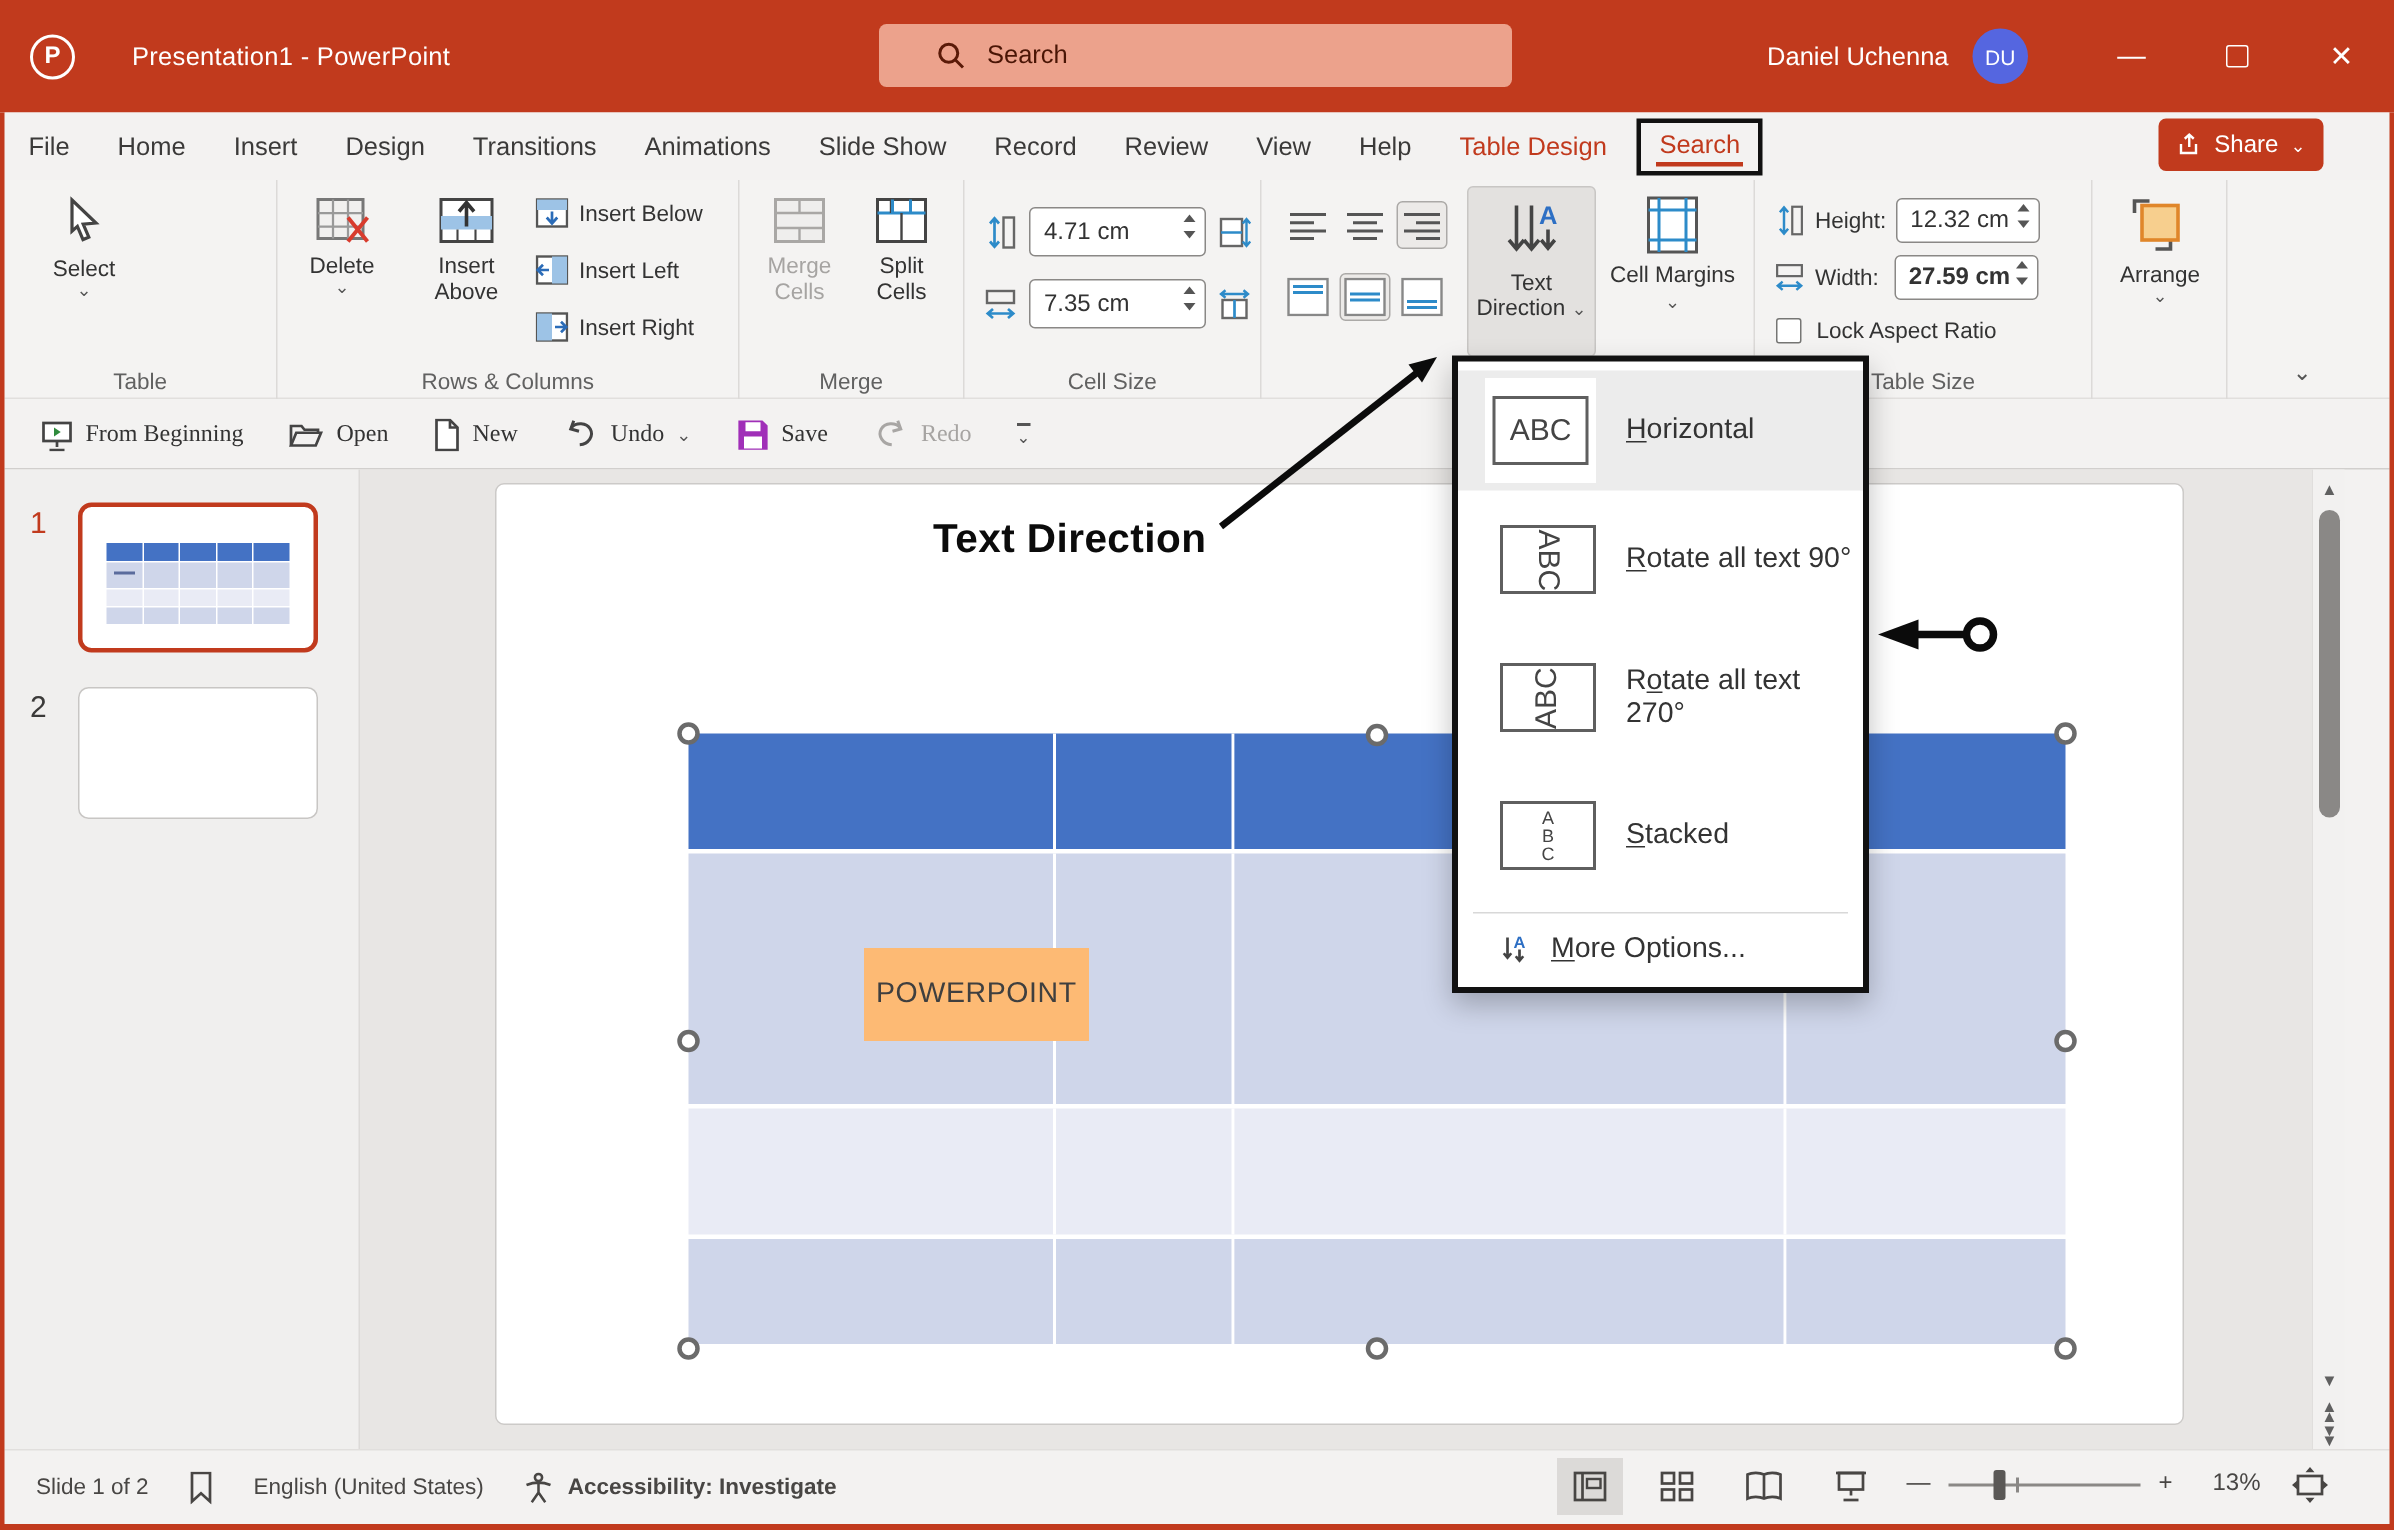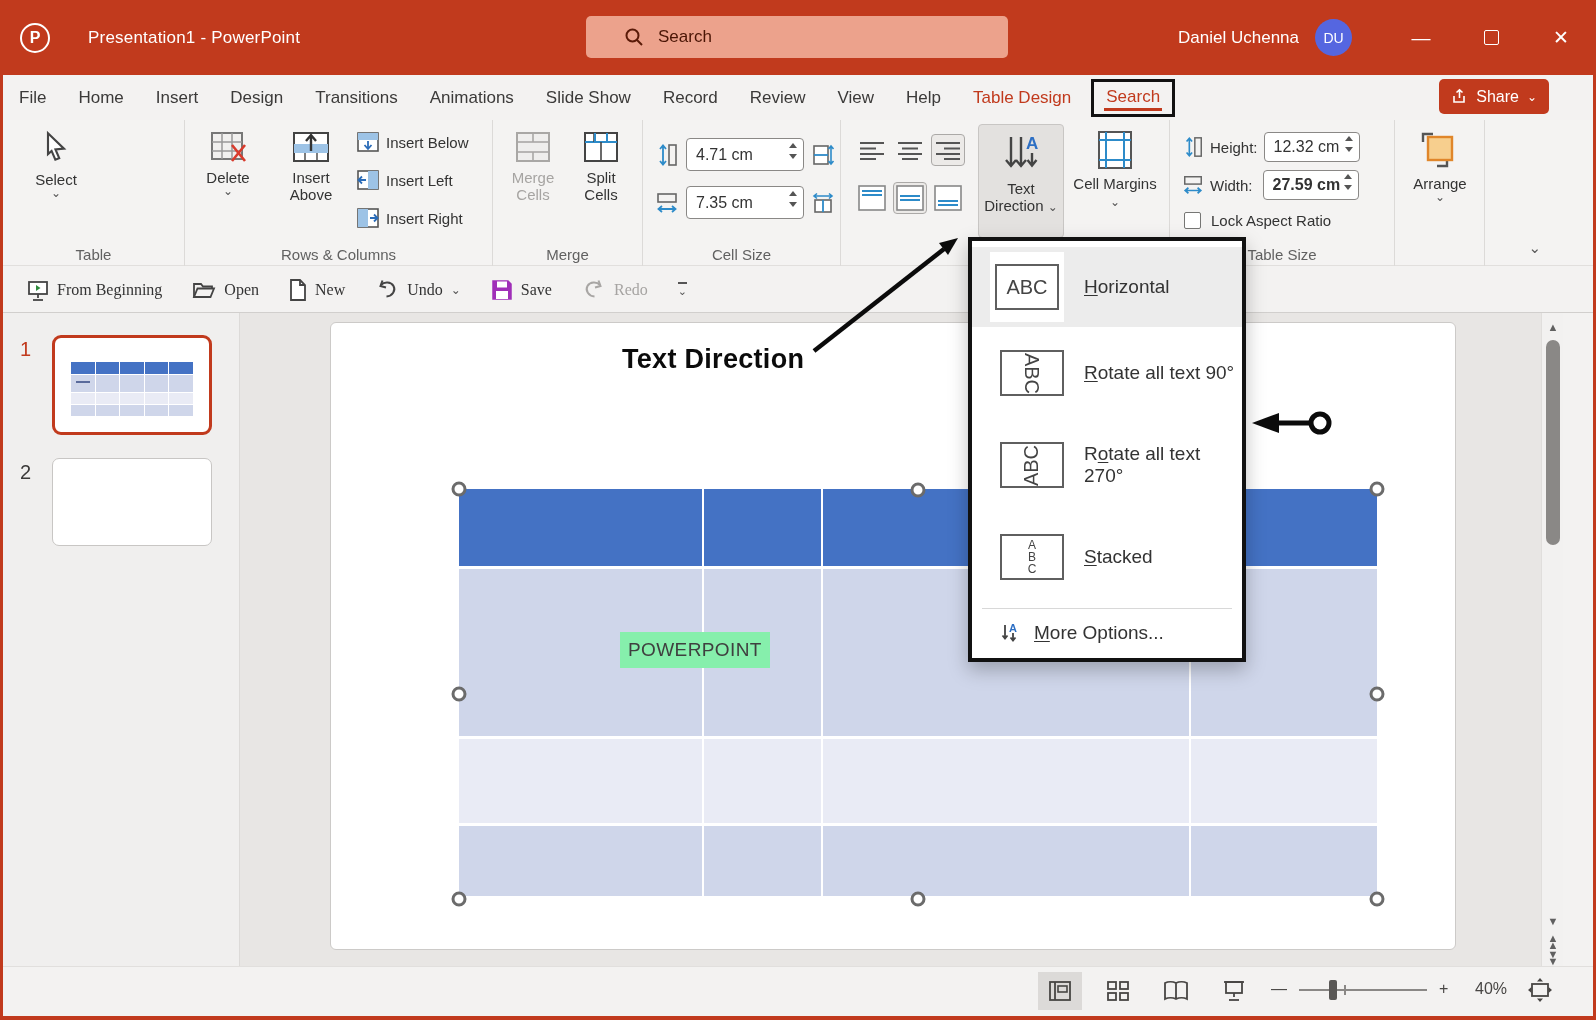--- a/index.html
+++ b/index.html
@@ -67,21 +67,21 @@
 
   .ptable { position:absolute; left:128px; top:166px; width:918px; height:410px; }
   .prow { display:flex; }
   .pcell { border-right:2px solid #fff; }
   .pcell:last-child { border-right:none; }
   .prow.hdr .pcell { background:var(--table-header-blue,#4472C4); }
   .prow.lav .pcell { background:var(--table-row-light,#CFD6EA); }
   .prow.lit .pcell { background:var(--table-row-lighter,#E9EBF5); }
   .prow { border-bottom:3px solid #fff; }
   .prow:last-child { border-bottom:none; }
-  .cell-text { position:absolute; left:117px; top:143px; background:#86efac; color:#3F3F3F; font-size:19px; padding:7px 8px; letter-spacing:.4px;margin-left:44px; }
+  .cell-text { position:absolute; left:117px; top:143px; background:#fdba74; color:#3F3F3F; font-size:19px; padding:20px 8px; letter-spacing:.4px; }
   .handle { position:absolute; width:15px; height:15px; border:3px solid #6B6B6B; border-radius:50%; background:#fff; transform:translate(-50%,-50%); }
 
   .vscroll { position:absolute; right:30px; top:0; width:22px; height:653px; background:#F2F1F0; border-left:1px solid #E0DEDC; }
   .vthumb { position:absolute; left:4px; top:27px; width:14px; height:205px; background:#8A8886; border-radius:7px; }
   .sc-arrow { position:absolute; left:0; width:22px; text-align:center; font-size:11px; color:#606060; }
 
   
   .statusbar { position:absolute; left:3px; top:966px; width:1590px; height:50px; background:#F3F2F1; border-top:1px solid #E1DFDD; font-size:15px; color:#484644; }
   .sb-left { position:absolute; left:21px; top:0; height:100%; display:flex; align-items:center; gap:26px; }
   .sb-acc { font-weight:bold; display:flex; align-items:center; gap:8px; }
@@ -553,20 +553,34 @@
     <div class="vscroll">
       <span class="sc-arrow" style="top:8px;">▲</span>
       <span class="vthumb"></span>
       <span class="sc-arrow" style="top:602px;">▼</span>
       <span class="sc-arrow" style="top:622px; line-height:7px;">▲<br>▲</span>
       <span class="sc-arrow" style="top:638px; line-height:7px;">▼<br>▼</span>
     </div>
   </div>
 
   <div class="statusbar">
+    <div class="sb-left">
+      <span>Slide 1 of 2</span>
+      <svg width="18" height="22" viewBox="0 0 18 22">
+          <path d="M3 1 h12 v19 l-6 -5.5 L3 20 Z" fill="none" stroke="#484644" stroke-width="1.8"></path>
+        </svg>
+      <span>English (United States)</span>
+      <span class="sb-acc">
+        <svg width="22" height="22" viewBox="0 0 22 22">
+            <circle cx="11" cy="4" r="2.4" fill="none" stroke="#484644" stroke-width="1.7"></circle>
+            <path d="M3 9 C8 7, 14 7, 19 9 M11 8 v6 M11 14 L6.5 20.5 M11 14 L15.5 20.5" fill="none" stroke="#484644" stroke-width="1.7"></path>
+          </svg>
+        <span>Accessibility: Investigate</span>
+      </span>
+    </div>
     <div class="viewbtn active" style="left:1035px;">
       <svg width="24" height="22" viewBox="0 0 24 22">
           <rect x="2" y="2" width="20" height="18" fill="none" stroke="#484644" stroke-width="1.8"></rect>
           <line x1="7" y1="2" x2="7" y2="20" stroke="#484644" stroke-width="1.8"></line>
           <rect x="10" y="6" width="9" height="6" fill="none" stroke="#484644" stroke-width="1.6"></rect>
         </svg>
     </div>
     <div class="viewbtn" style="left:1093px;">
       <svg width="24" height="22" viewBox="0 0 24 22">
           <g fill="none" stroke="#484644" stroke-width="1.8">
@@ -588,21 +602,21 @@
           <rect x="4" y="2" width="16" height="11" fill="none" stroke="#484644" stroke-width="1.8"></rect>
           <line x1="12" y1="13" x2="12" y2="17" stroke="#484644" stroke-width="1.8"></line>
           <line x1="7" y1="20" x2="17" y2="20" stroke="#484644" stroke-width="1.8"></line>
         </svg>
     </div>
     <span class="zoomtxt" style="left:1268px;">—</span>
     <div style="position:absolute; left:1296px; top:22px; width:128px; height:2px; background:#8A8886;"></div>
     <div style="position:absolute; left:1341px; top:18px; width:2px; height:10px; background:#8A8886;"></div>
     <div style="position:absolute; left:1326px; top:13px; width:8px; height:20px; background:#5A5856; border-radius:2px;"></div>
     <span class="zoomtxt" style="left:1436px;">+</span>
-    <span class="zoomtxt" style="left:1472px;">40%</span>
+    <span class="zoomtxt" style="left:1472px;">13%</span>
     <svg style="position:absolute; left:1524px; top:10px;" width="26" height="26" viewBox="0 0 26 26">
         <rect x="5" y="7" width="16" height="12" fill="none" stroke="#484644" stroke-width="1.8"></rect>
         <path d="M13 1 L10 4.5 h6 Z M13 25 L10 21.5 h6 Z M1 13 L4.5 10 v6 Z M25 13 L21.5 10 v6 Z" fill="#484644"></path>
       </svg>
   </div>
 
   <div class="dropdown">
     <div class="dd-item selected">
       <span class="dd-iconwell">
         <span class="dd-iconbox">ABC</span>

